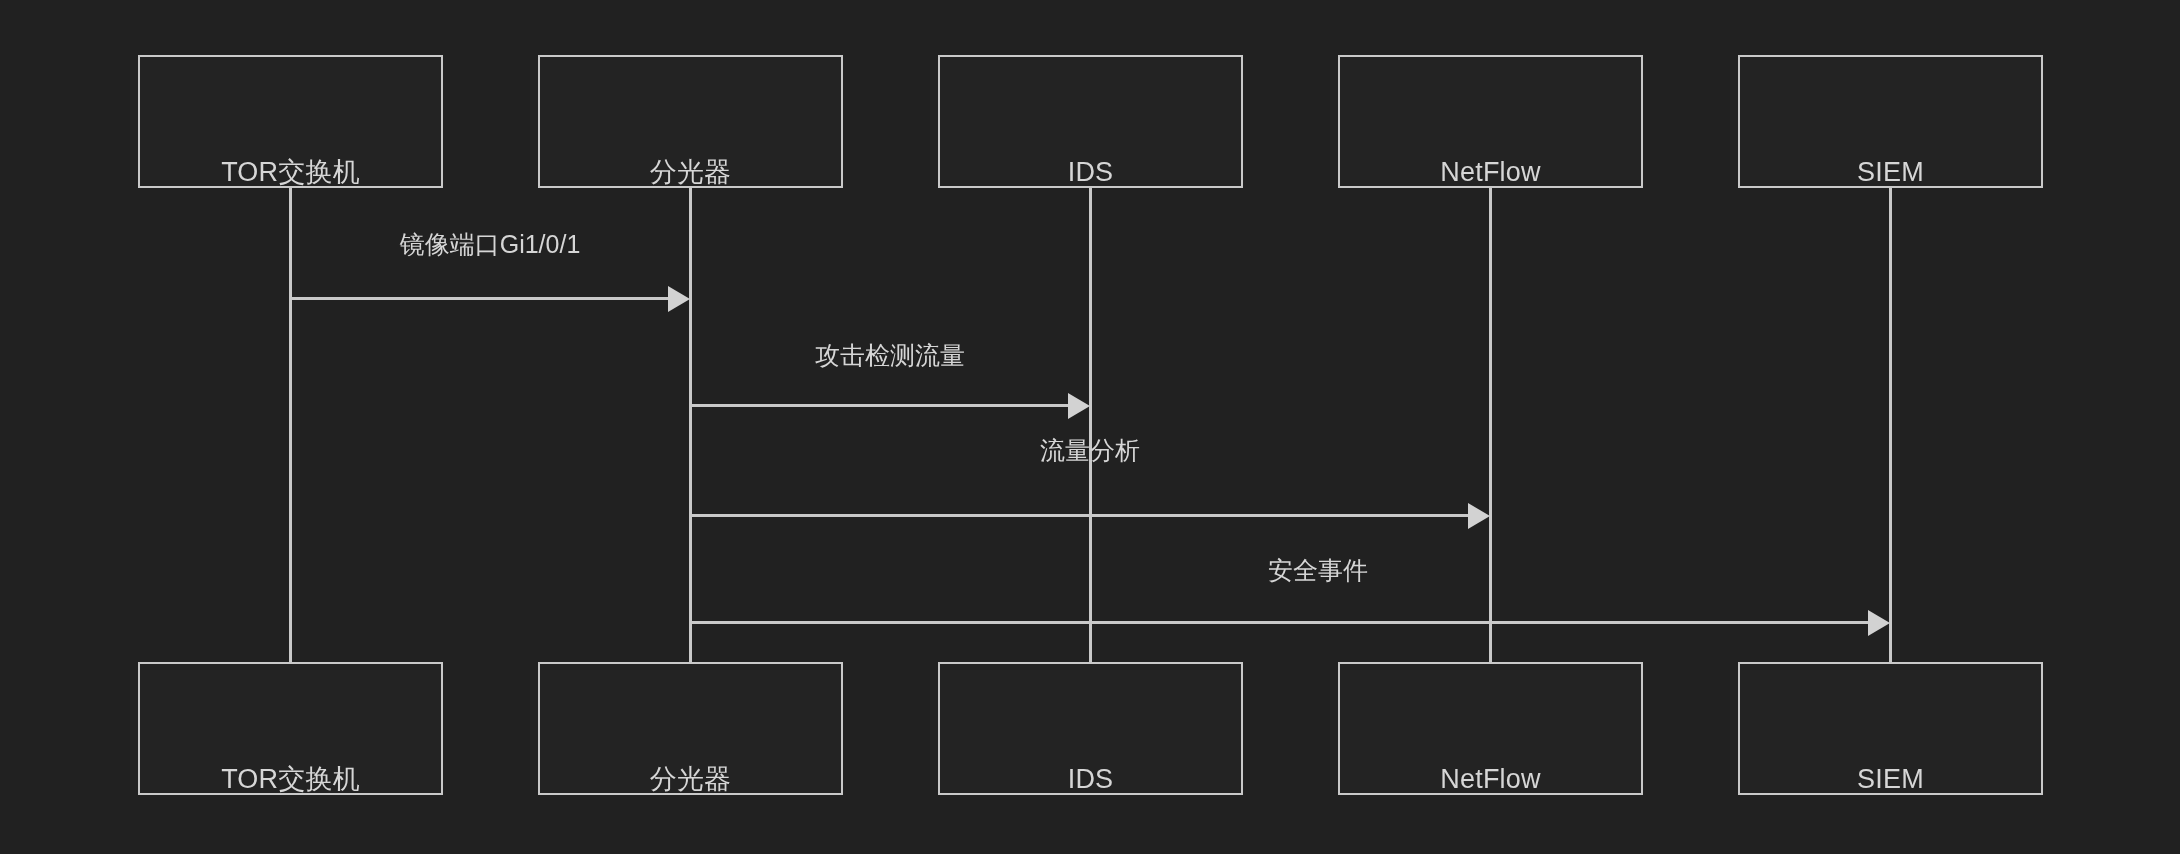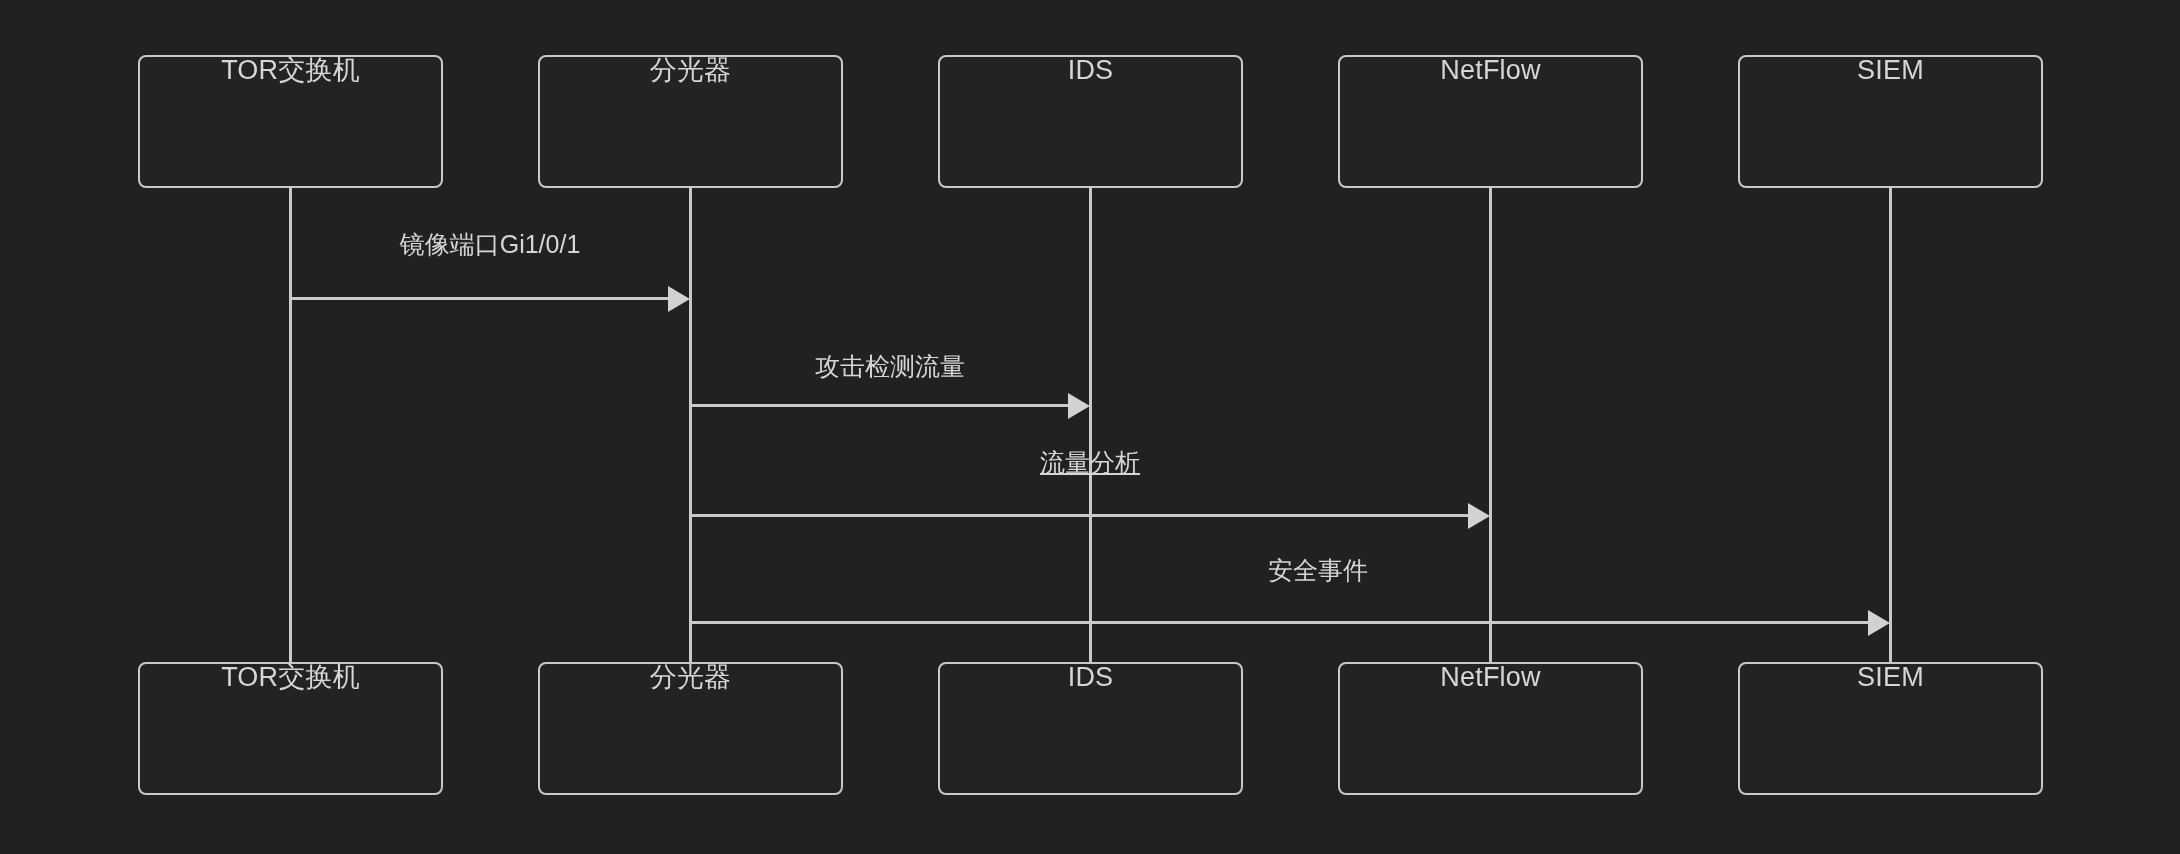--- a/index.html
+++ b/index.html
@@ -12,23 +12,23 @@
     height: 854px;
     background: #212121;
     overflow: hidden;
     font-family: "Liberation Sans", "DejaVu Sans", sans-serif;
   }
   .participant-box {
     position: absolute;
     box-sizing: border-box;
     background: #232323;
     border: 2px solid #c9c9c9;
-    border-radius: 8px;
+    border-radius: 0;
     display: flex;
-    align-items: flex-start;
+    align-items: flex-end;
     justify-content: center;
   }
   .participant-label {
     color: #d6d6d6;
     font-size: 27px;
     line-height: 1;
     white-space: nowrap;
     letter-spacing: 0.2px;
   }
   .lifeline {
@@ -68,24 +68,24 @@
       <div class="lifeline" style="left: 1089px; top: 188px; height: 474px;"></div>
       <div class="lifeline" style="left: 1489px; top: 188px; height: 474px;"></div>
       <div class="lifeline" style="left: 1889px; top: 188px; height: 474px;"></div>
     </div>
   <div id="messages">
       <div class="msg-line" style="left: 290px; top: 297px; width: 378px;"></div>
       <div class="msg-head" style="left: 668px; top: 285.5px;"></div>
       <div class="msg-label" style="left: 490px; top: 232px;">镜像端口Gi1/0/1</div>
       <div class="msg-line" style="left: 690px; top: 404px; width: 378px;"></div>
       <div class="msg-head" style="left: 1068px; top: 392.5px;"></div>
-      <div class="msg-label" style="left: 890px; top: 354px;">攻击检测流量</div>
+      <div class="msg-label" style="left: 890px; top: 343px;">攻击检测流量</div>
       <div class="msg-line" style="left: 690px; top: 514px; width: 778px;"></div>
       <div class="msg-head" style="left: 1468px; top: 502.5px;"></div>
-      <div class="msg-label" style="left: 1090px; top: 450px; text-decoration: underline;">流量分析</div>
+      <div class="msg-label" style="left: 1090px; top: 438px;">流量分析</div>
       <div class="msg-line" style="left: 690px; top: 621px; width: 1178px;"></div>
       <div class="msg-head" style="left: 1868px; top: 609.5px;"></div>
       <div class="msg-label" style="left: 1318px; top: 558px;">安全事件</div>
     </div>
   <div id="boxes-top">
       <div class="participant-box" style="left: 138px; top: 55px; width: 305px; height: 133px;">
         <span class="participant-label">TOR交换机</span>
       </div>
       <div class="participant-box" style="left: 538px; top: 55px; width: 305px; height: 133px;">
         <span class="participant-label">分光器</span>

